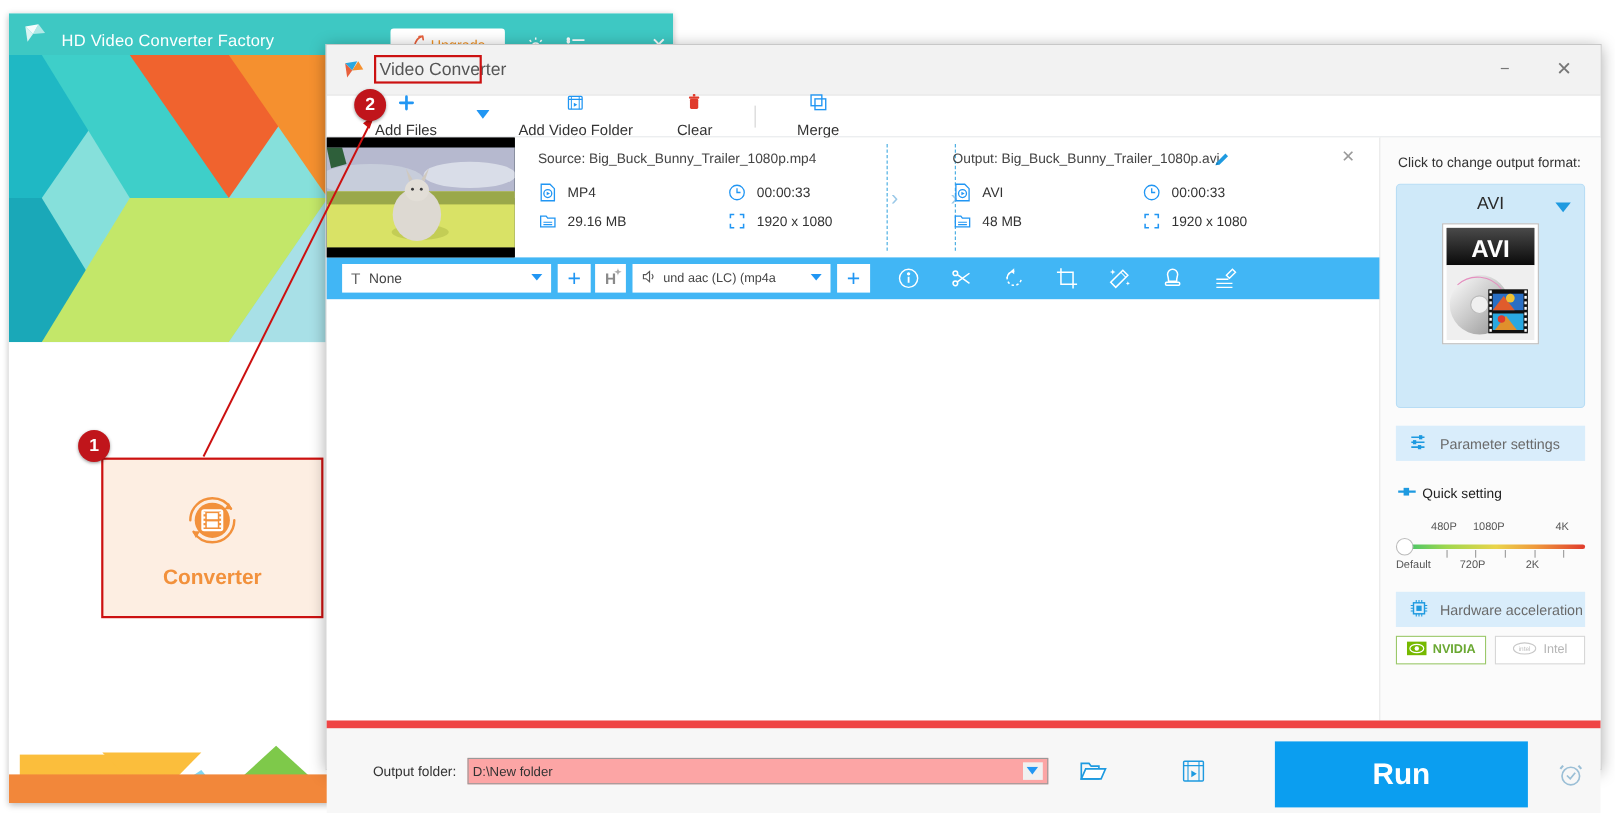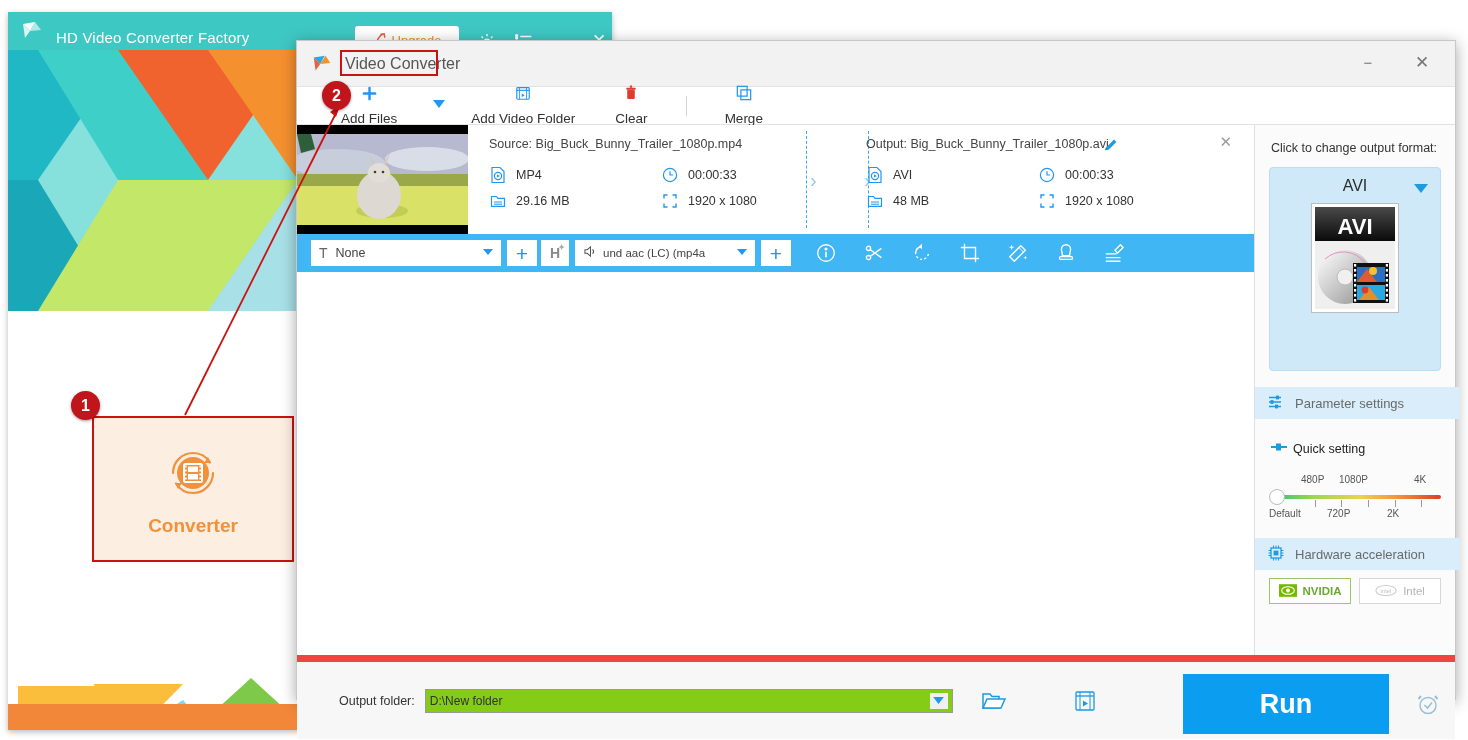--- a/index.html
+++ b/index.html
@@ -180,21 +180,21 @@
     margin: 12px auto 0 auto; width: 172px; height: 204px;
     background: #cfe9f9; border: 1px solid #b8ddf5; border-radius: 4px;
     position: relative;
   }
   #format-name { text-align:center; font-size:16px; color:#2b2b2b; padding-top: 9px; }
   #format-caret { position:absolute; right: 12px; top: 16px; width:0;height:0;
     border-left:7px solid transparent;border-right:7px solid transparent;border-top:9px solid #1e9ae0;}
   #format-thumb { width: 88px; height: 110px; margin: 8px auto 0 auto; background:#fff;
     border:1px solid #bdbdbd; padding: 3px; position:relative; }
   .panel-btn {
-    width: 205px; height: 32px; margin: 0 auto; background:#d9edfb;
+    width: 172px; height: 32px; margin: 0 auto; background:#d9edfb;
     display:flex; align-items:center; gap:10px; padding-left: 12px;
     font-size: 13px; color:#6a6a6a;
   }
   #param-btn { margin-top: 16px; }
   #quick-setting { display:flex; align-items:center; gap:4px; margin: 22px 0 0 16px; font-size:12.5px; color:#222; }
   #slider-wrap { position:relative; width: 172px; height: 56px; margin: 12px auto 0 auto; }
   #slider-track {
     position:absolute; left: 10px; top: 27px; width: 162px; height: 4px; border-radius:2px;
     background: linear-gradient(90deg,#44c46a 0%, #9ed74e 22%, #ead44a 50%, #ef9a3c 72%, #e03b2c 100%);
   }
@@ -208,30 +208,30 @@
   #gpu-row { display:flex; gap:8px; width:172px; margin: 8px auto 0 auto; }
   .gpu-btn { flex:1; height:26px; display:flex; align-items:center; justify-content:center; gap:6px;
              border:1px solid #d7d7d7; background:#fff; font-size:11.5px; }
   #nvidia-btn { border-color:#9bc86a; color:#6aa832; font-weight:bold; }
   #intel-btn { color:#b5b5b5; }
 
   
   #dlg-bottom { height: 84px; background:#f7f7f7; border-top:7px solid #ef4444; display:flex; align-items:center; position:relative;}
   #outlabel { font-size:12.5px; color:#333; margin-left: 42px; }
   #out-input {
-    margin-left: 10px; width: 528px; height: 24px; background:#84cc16;
+    margin-left: 10px; width: 528px; height: 24px; background:#fca5a5;
     border:1px solid #999; display:flex; align-items:center; position:relative;
     font-size: 12px; color:#333; padding-left: 6px; overflow:hidden;
   }
   #out-caret { position:absolute; right:4px; top:3px; width:18px;height:16px;background:#f0f0f0;
     display:flex;align-items:center;justify-content:center;}
   #folder-icon { margin-left: 28px; width: 26px; height:22px; }
   #addfolder-icon { margin-left: 66px; width: 24px; height: 24px; }
   #run-btn {
-    position:absolute; right: 66px; top: 12px; width: 206px; height: 60px;
+    position:absolute; right: 66px; top: 12px; width: 230px; height: 60px;
     background:#0b9ef0; color:#fff; font-size:27px; font-weight:bold;
     display:flex; align-items:center; justify-content:center;
   }
   #alarm-btn { position:absolute; right: 14px; top: 29px; width: 26px; height:26px; }
 </style>
 </head>
 <body>
 
 <div id="bg-app">
 

